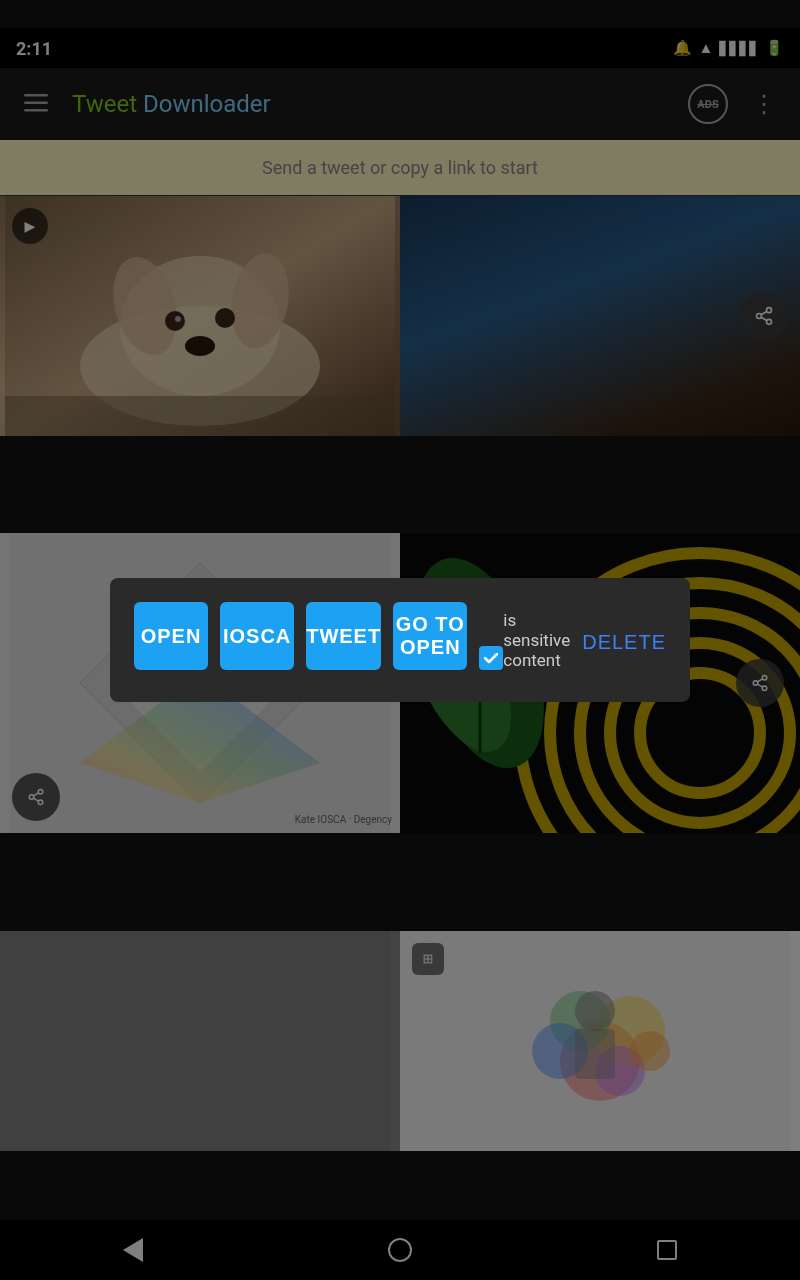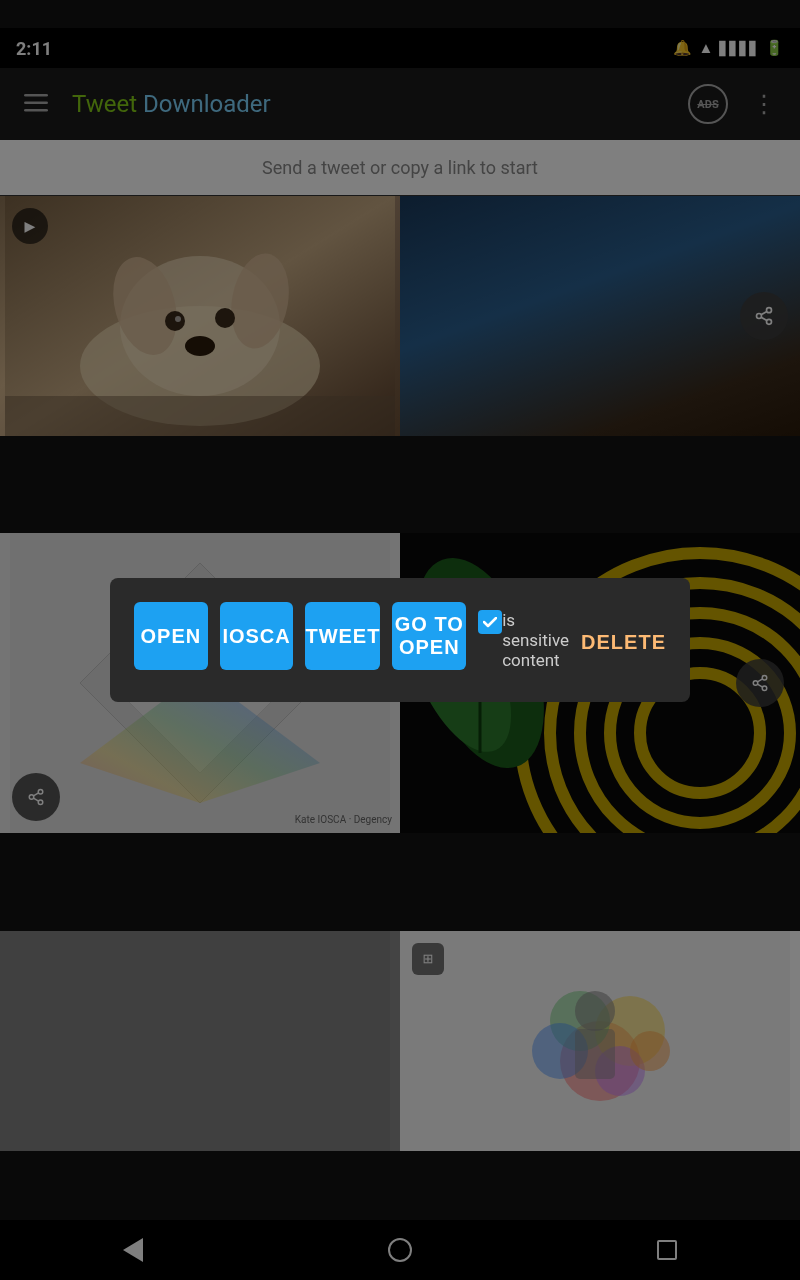--- a/index.html
+++ b/index.html
@@ -83,21 +83,21 @@
       color: #aaa;
       font-size: 24px;
       cursor: pointer;
       padding: 8px;
     }
 
     
     .subtitle-bar {
       width: 100%;
       height: 56px;
-      background: #ffffff;
+      background: #fef9c3;
       display: flex;
       align-items: center;
       justify-content: center;
       border-bottom: 1px solid #333;
     }
     .subtitle-text {
       color: #888;
       font-size: 18px;
     }
 
@@ -268,21 +268,21 @@
       font-weight: bold;
       letter-spacing: 1px;
       cursor: pointer;
       display: flex;
       align-items: center;
       justify-content: center;
     }
 
     .checkbox-row {
       display: flex;
-      align-items: flex-start;
+      align-items: flex-end;
       gap: 0;
       padding: 8px 0 4px 0;
     }
 
     .checkbox {
       width: 24px;
       height: 24px;
       background: #1da1f2;
       border-radius: 4px;
       display: flex;
@@ -295,23 +295,23 @@
     }
 
     .checkbox-label {
       color: #ccc;
       font-size: 17px;
     }
 
     .delete-btn {
       background: none;
       border: none;
-      color: #fdba74;
+      color: #3b82f6;
       font-size: 20px;
-      font-weight: bold;
+      font-weight: normal;
       letter-spacing: 1px;
       cursor: pointer;
       padding: 8px 0 0 0;
       text-align: right;
       width: 100%;
     }
 
     
     .bottom-nav {
       position: absolute;

